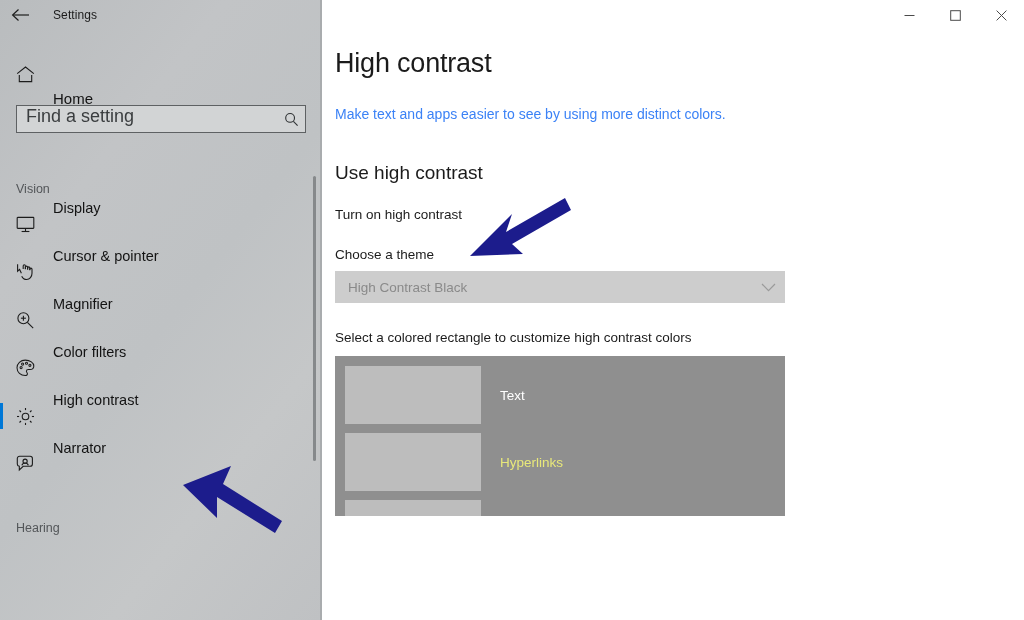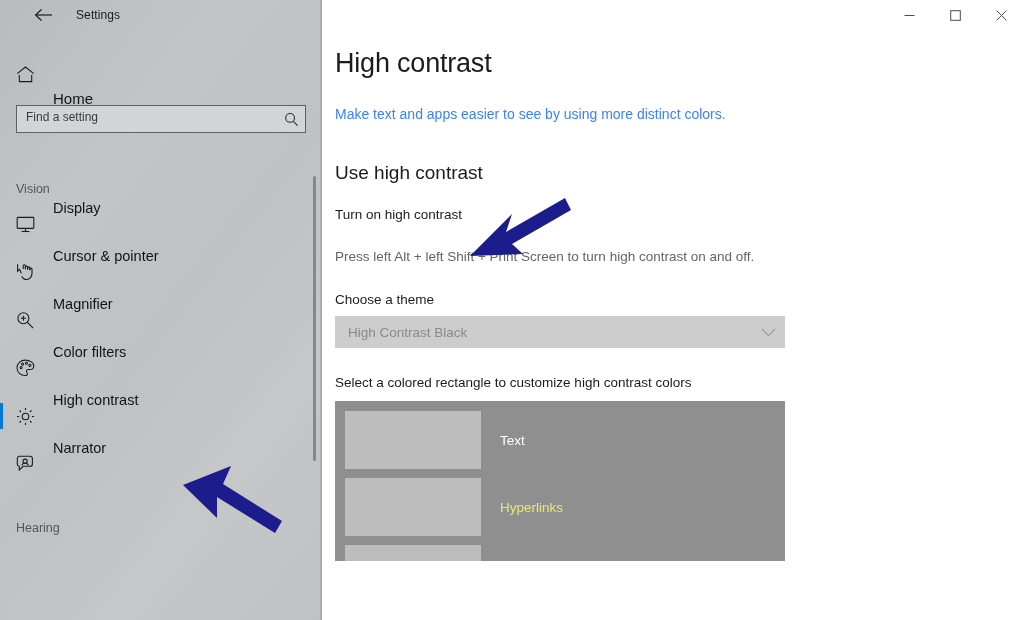--- a/index.html
+++ b/index.html
@@ -27,21 +27,21 @@
   #sidebar-edge {
     position: absolute; top: 0; right: 0;
     width: 2px; height: 620px;
     background: #a9acae;
   }
 
   
   #titlebar {
     height: 30px;
     display: flex; align-items: center;
-    padding-left: 28px;
+    padding-left: 5px;
   }
   #back-btn {
     width: 30px; height: 26px;
     display: flex; align-items: center; justify-content: center;
     color: #1d1d1d;
     font-size: 15px; line-height: 1;
     cursor: pointer;
   }
   #back-btn svg { display: block; }
   #app-title {
@@ -73,21 +73,21 @@
     border: 1px solid #5e6163;
     background: #d2d4d5;
     display: flex; align-items: center;
     cursor: text;
   }
   #search-input {
     flex: 1;
     border: 0; outline: 0;
     background: transparent;
     font-family: "Liberation Sans", sans-serif;
-    font-size: 12px;
+    font-size: 18px;
     color: #b91c1c;
     padding: 0 6px 5px 9px;
     height: 100%;
   }
   #search-input::placeholder { color: #3a3d3f; opacity: 1; }
   #search-icon {
     width: 28px; height: 100%;
     display: flex; align-items: center; justify-content: center;
     color: #2f3234;
   }
@@ -443,21 +443,20 @@
     <div id="content">
 
       <h1 id="page-title">High contrast</h1>
       <div id="page-desc">Make text and apps easier to see by using more distinct colors.</div>
 
       <h2 id="section-title">Use high contrast</h2>
 
       <div id="toggle-label">Turn on high contrast</div>
 
 
-      <div id="hint-text">Press left Alt + left Shift + Print Screen to turn high contrast on and off.</div>
 
       <div id="theme-label">Choose a theme</div>
       <div id="theme-select">
         <div id="theme-value">High Contrast Black</div>
         <div id="theme-chevron">
           <svg width="15" height="9" viewBox="0 0 15 9" fill="none" stroke="#9a9a9a" stroke-width="1.2">
               <path d="M1 1 L7.5 7.6 L14 1"></path>
             </svg>
         </div>
       </div>

